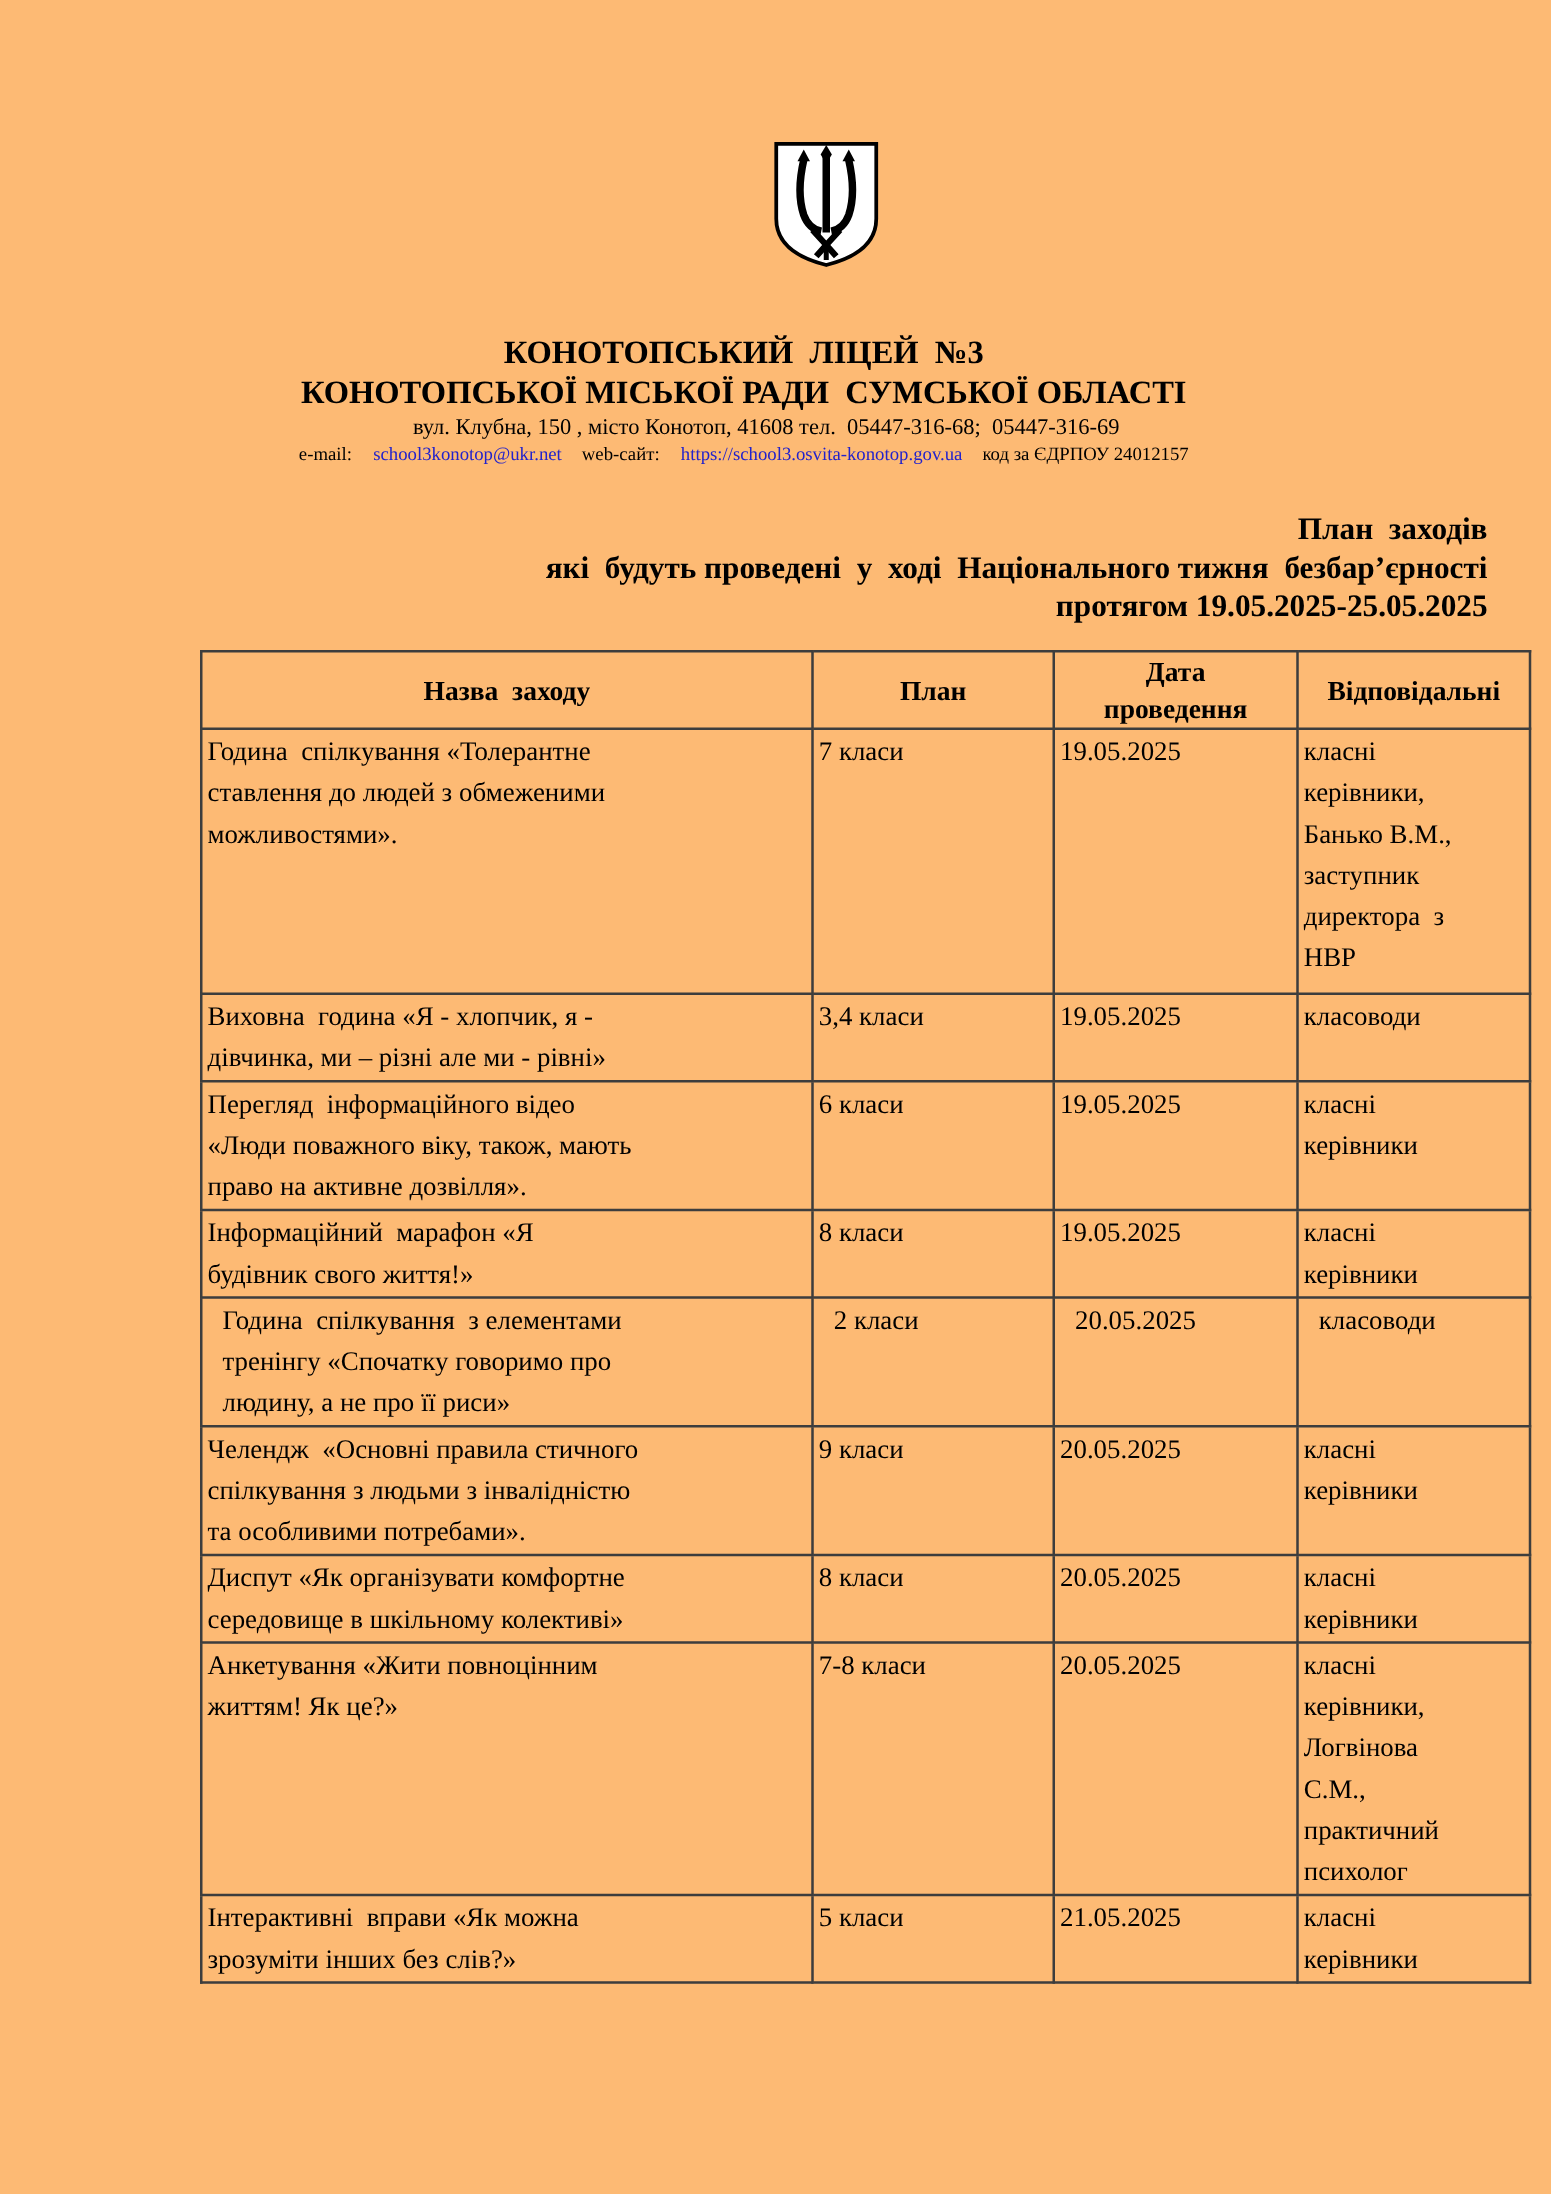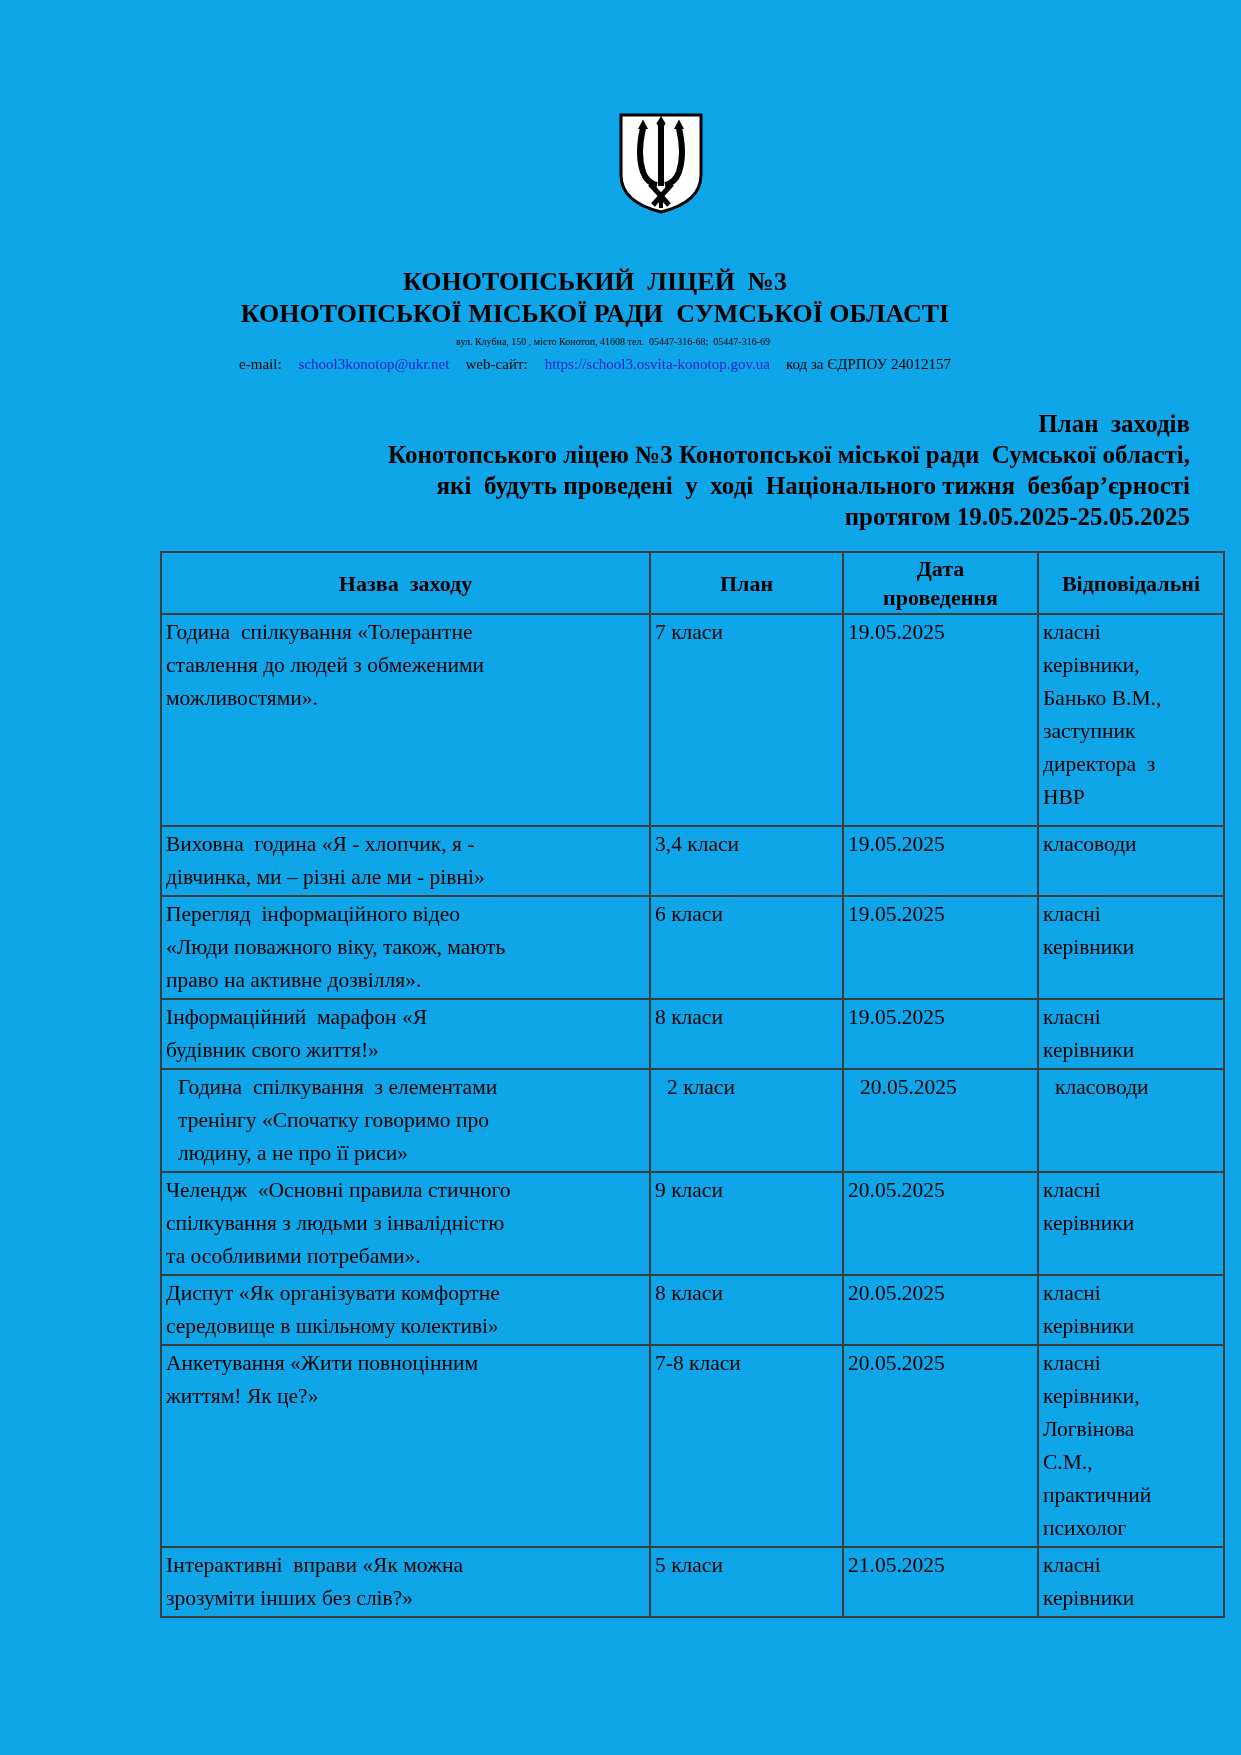--- a/index.html
+++ b/index.html
@@ -1,25 +1,25 @@
 <!DOCTYPE html>
 <html><head>
 <meta charset="utf-8">
 <style>
   * { margin:0; padding:0; box-sizing:border-box; }
   html,body { background:#ffffff; }
   .page {
-    position:relative; width:1241px; height:1755px; background:#0ea5e9;
+    position:relative; width:1241px; height:1755px; background:#fdba74;
     font-family:"Liberation Serif","DejaVu Serif",serif; color:#000;
     overflow:hidden;
   }
   .emblem { position:absolute; left:617px; top:113px; width:88px; height:102px; }
   .org-header { padding-top:266px; width:1190px; text-align:center; }
   .org-line { font-weight:bold; font-size:26px; line-height:32px; white-space:pre-wrap; letter-spacing:0px; }
-  .addr { font-size:10px; line-height:23px; white-space:pre-wrap;margin-left:36px; }
+  .addr { font-size:18px; line-height:23px; white-space:pre-wrap;margin-left:36px; }
   .contact { font-size:15px; line-height:23px; }
   .contact a { color:#2222cc; text-decoration:none; cursor:pointer;margin-left:17px; }
   .g { margin-left:16px; }
   .lnk { margin-left:7px; }
   .title { margin-top:32px; width:1190px; text-align:right; font-weight:bold; }
   .title div { font-size:25px; line-height:31px; white-space:pre-wrap; }
   table.events {
     margin:19px 0 0 160px; width:1063px; table-layout:fixed;
     border-collapse:collapse;
   }
@@ -72,21 +72,20 @@
     <div class="org-line">КОНОТОПСЬКИЙ  ЛІЦЕЙ  №3</div>
     <div class="org-line">КОНОТОПСЬКОЇ МІСЬКОЇ РАДИ  СУМСЬКОЇ ОБЛАСТІ</div>
     <div class="addr">вул. Клубна, 150 , місто Конотоп, 41608 тел.  05447-316-68;  05447-316-69</div>
     <div class="contact">
       <span>e-mail:</span><a class="lnk">school3konotop@ukr.net</a><span class="g">web-сайт:</span><a class="lnk">https://school3.osvita-konotop.gov.ua</a><span class="g">код за ЄДРПОУ 24012157</span>
     </div>
   </div>
 
   <div class="title">
     <div>План  заходів</div>
-    <div>Конотопського ліцею №3 Конотопської міської ради  Сумської області,</div>
     <div>які  будуть проведені  у  ході  Національного тижня  безбар’єрності</div>
     <div>протягом 19.05.2025-25.05.2025</div>
   </div>
 
   <table class="events">
     <colgroup>
       <col style="width:489px">
         <col style="width:193px">
         <col style="width:195px">
         <col style="width:186px">

